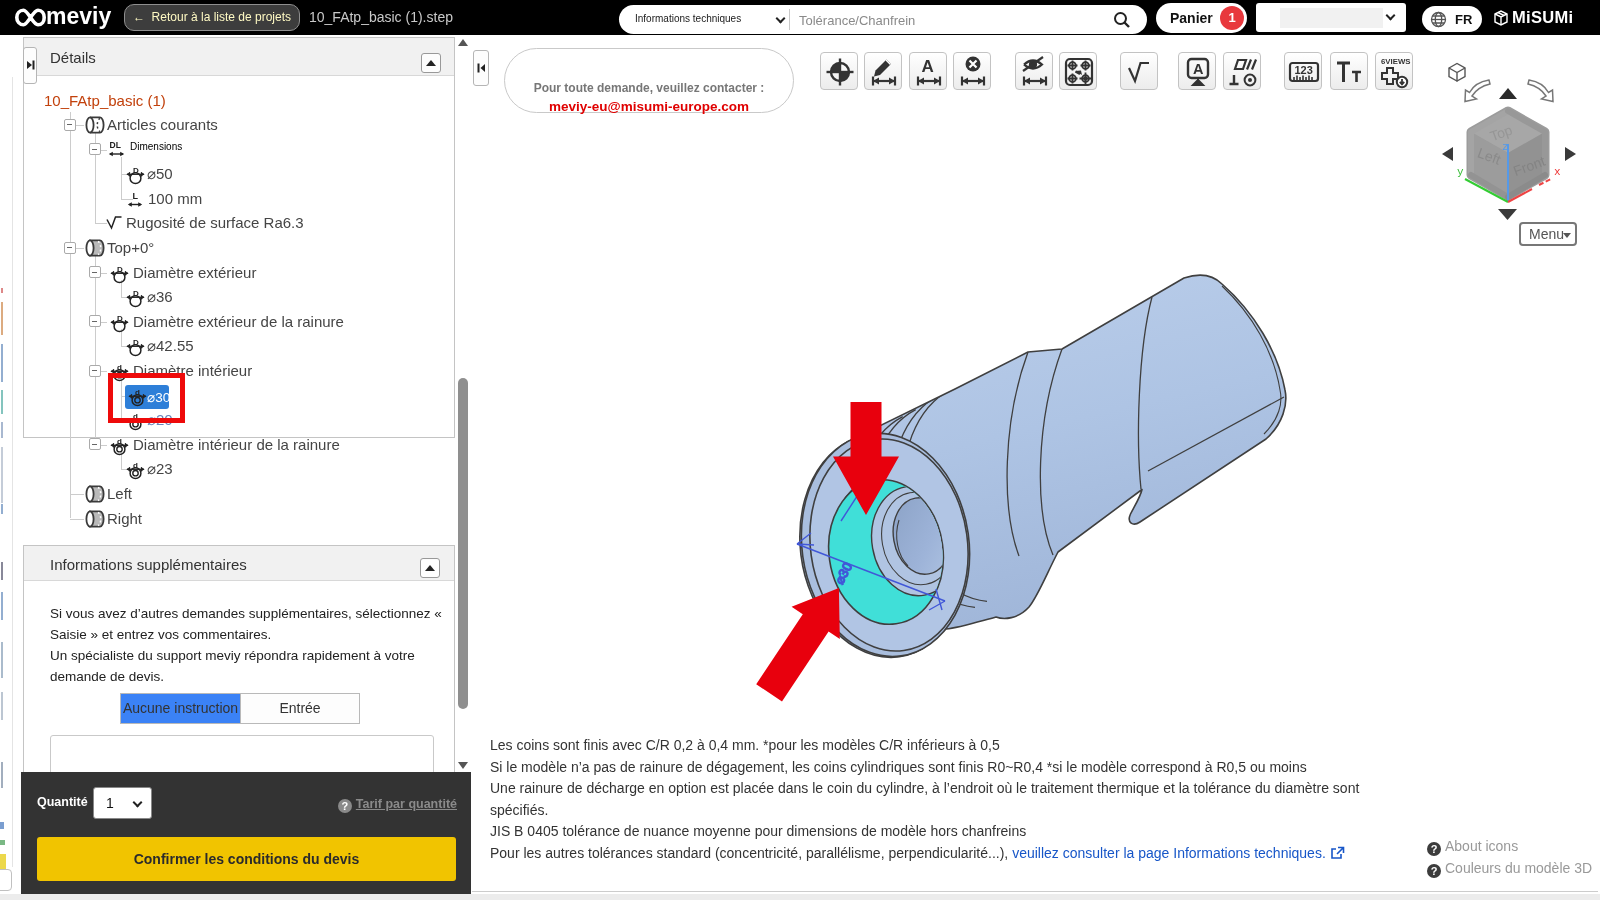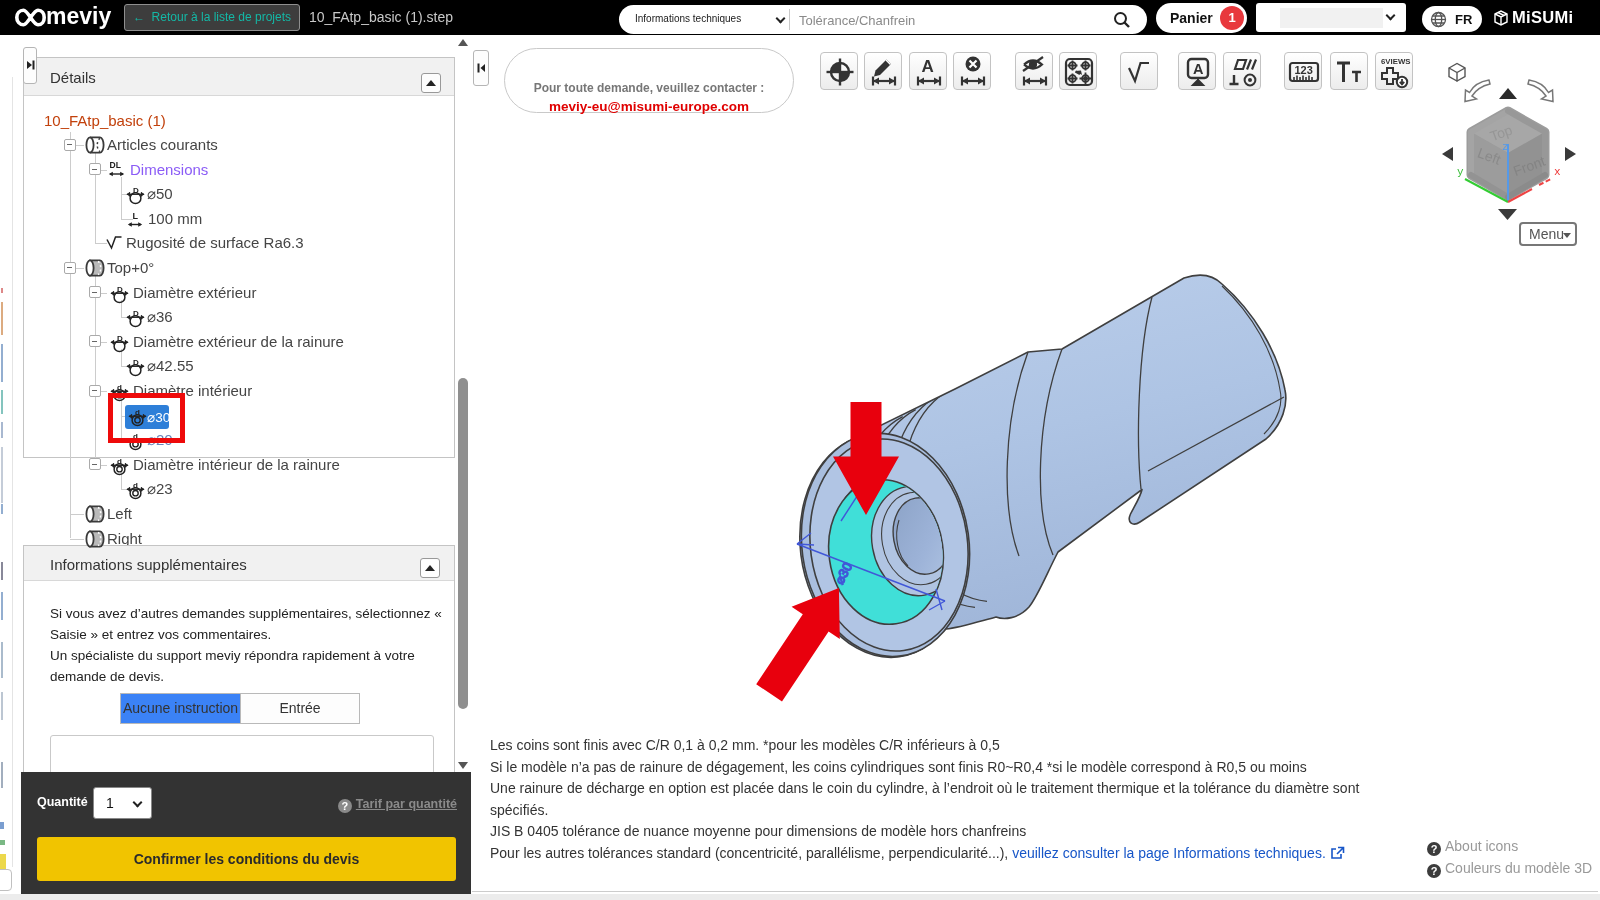--- a/index.html
+++ b/index.html
@@ -1,36 +1,36 @@
 <!DOCTYPE html>
 <html><head><meta charset="utf-8">
 <style>
 * { margin:0; padding:0; box-sizing:border-box; }
 html,body { width:1600px; height:900px; background:#fff; overflow:hidden; }
 body { font-family:"Liberation Sans", sans-serif; }
 #app { position:relative; width:1600px; height:900px; background:#fff; }
 #topbar { position:absolute; left:0; top:0; width:1600px; height:35px; background:#000; }
 #logo { position:absolute; left:46px; top:3px; color:#fff; font-weight:bold; font-size:23px; }
-#btn-retour { position:absolute; left:124px; top:4px; width:176px; height:27px; background:#3d3d3d; border:1px solid #8f8f8f; border-radius:3px; color:#14b8a6; font-size:12px; text-align:center; line-height:25px; white-space:nowrap; }
+#btn-retour { position:absolute; left:124px; top:4px; width:176px; height:27px; background:#3d3d3d; border:1px solid #8f8f8f; border-radius:10px; color:#fef9c3; font-size:12px; text-align:center; line-height:25px; white-space:nowrap; }
 #fname { position:absolute; left:309px; top:9px; color:#c9c9c9; font-size:14px; }
 #searchpill { position:absolute; left:619px; top:5px; width:528px; height:29px; background:#fff; border-radius:15px; }
 #searchpill .seg1 { position:absolute; left:16px; top:8px; font-size:10px; color:#1a1a1a; }
 #searchpill .chev { position:absolute; left:158px; top:10px; width:7px; height:7px; border-right:2px solid #222; border-bottom:2px solid #222; transform:rotate(45deg); }
 #searchpill .div { position:absolute; left:170px; top:4px; width:1px; height:21px; background:#c9c9c9; }
 #searchpill .ph { position:absolute; left:180px; top:8px; font-size:13px; color:#8a8a8a; }
 #panier { position:absolute; left:1156px; top:3px; width:91px; height:30px; background:#fff; border-radius:16px; }
 #panier .t { position:absolute; left:14px; top:7px; font-weight:bold; font-size:14px; color:#111;text-align:center; }
 #panier .b { position:absolute; right:3px; top:3px; width:24px; height:24px; background:#e8383d; border-radius:50%; color:#fff; font-size:13px; font-weight:bold; text-align:center; line-height:24px; }
 #hsel { position:absolute; left:1256px; top:3px; width:150px; height:29px; background:#fff; border-radius:3px; }
 #hsel .inner { position:absolute; left:24px; top:5px; width:103px; height:20px; background:#f1f1f1; }
 #hsel .chev { position:absolute; right:12px; top:9px; width:7px; height:7px; border-right:2px solid #222; border-bottom:2px solid #222; transform:rotate(45deg); }
 #frpill { position:absolute; left:1422px; top:6px; width:60px; height:26px; background:#fff; border-radius:14px; }
 #frpill .t { position:absolute; left:33px; top:6px; font-weight:bold; font-size:13px; color:#111; }
 #misumi { position:absolute; left:1512px; top:8px; color:#fff; font-weight:bold; font-size:16.5px; letter-spacing:0.3px; }
-#details { position:absolute; left:23px; top:37px; width:432px; height:401px; border:1px solid #c4c4c4; background:#fff;margin-top:20px; }
+#details { position:absolute; left:23px; top:37px; width:432px; height:401px; border:1px solid #c4c4c4; background:#fff; }
 #details .hd { position:absolute; left:0; top:0; width:100%; height:38px; background:#f1f1f1; border-bottom:1px solid #d8d8d8; }
 #details .hd .t { position:absolute; left:26px; top:11px; font-size:15px; color:#333; }
 .colbtn { position:absolute; width:20px; height:20px; background:#fdfdfd; border:1px solid #999; border-radius:3px; }
 .colbtn:after { content:""; position:absolute; left:4px; top:6px; border-left:5px solid transparent; border-right:5px solid transparent; border-bottom:6px solid #222; }
 #tabL { position:absolute; left:23px; top:47px; width:14px; height:37px; background:#fdfdfd; border:1px solid #b5b5b5; border-radius:3px; z-index:5; }
 #tabR { position:absolute; left:1px; top:15px; width:16px; height:36px; background:#fdfdfd; border:1px solid #b5b5b5; border-radius:3px; z-index:5; }
 .tabicon { position:absolute; left:2px; top:11px; }
 #infos { position:absolute; left:23px; top:545px; width:432px; height:227px; border:1px solid #c4c4c4; border-bottom:none; background:#fff; }
 #infos .hd { position:absolute; left:0; top:0; width:100%; height:35px; background:#f1f1f1; border-bottom:1px solid #d8d8d8; }
 #infos .hd .t { position:absolute; left:26px; top:10px; font-size:15px; color:#333; }
@@ -142,21 +142,21 @@
           </svg></div>
         <div class="trow" style="left:83.0px;top:40.0px;font-size:15px;color:#454545;">Articles courants</div>
         <div class="ticon" style="left:84.0px;top:64.1px;"><svg width="17" height="19" viewBox="0 0 17 19">
             <text x="1.5" y="8" font-size="8.5" font-weight="bold" fill="#222" font-family="Liberation Sans">DL</text>
             <g stroke="#222" stroke-width="1.4" fill="#222">
               <line x1="2" y1="14" x2="15" y2="14"></line>
               <path d="M0.8,14 l4,-2.3 v4.6 Z" stroke="none"></path>
               <path d="M16.2,14 l-4,-2.3 v4.6 Z" stroke="none"></path>
             </g>
           </svg></div>
-        <div class="trow" style="left:106.0px;top:64.6px;font-size:15px;color:#8b5cf6;">Dimensions</div>
+        <div class="trow" style="left:106.0px;top:64.6px;font-size:10px;color:#000000;">Dimensions</div>
         <div class="ticon" style="left:102.0px;top:89.2px;"><svg width="20" height="20" viewBox="0 0 20 20">
             <text x="7" y="7.5" font-size="8" font-weight="bold" fill="#222" font-family="Liberation Sans">D</text>
             <circle cx="9.5" cy="13.2" r="5.4" fill="none" stroke="#222" stroke-width="1.5"></circle>
             <g stroke="#222" stroke-width="1.3" fill="#222">
               <line x1="1" y1="9.3" x2="18" y2="9.3"></line>
               <line x1="3.5" y1="7.2" x2="3.5" y2="11.4"></line>
               <line x1="15.5" y1="7.2" x2="15.5" y2="11.4"></line>
               <path d="M0.4,9.3 l3.6,-2.1 v4.2 Z" stroke="none"></path>
               <path d="M18.6,9.3 l-3.6,-2.1 v4.2 Z" stroke="none"></path>
             </g>
@@ -591,21 +591,21 @@
  <path d="M797,544 l14,-11 M797,544 l17,1"></path>
  <path d="M936,589 l6,21 M945,601 l-16,9"></path>
  <text x="830" y="583" font-size="13" fill="#4157d8" transform="rotate(-62 838 574)" font-family="Liberation Sans">⌀30</text>
 </g>
 <g fill="#e8000d">
  <path d="M850.5,402 h31 v54.4 h17.5 L866,515.1 L833,456.4 h17.5 Z"></path>
  <path d="M838.9,588 L791.6,606.8 L802.8,614.3 L756.2,684.2 L782,701.4 L828.6,631.5 L839.8,639 Z"></path>
 </g>
 </svg>
       <div id="notes">
-    <div>Les coins sont finis avec C/R 0,1 à 0,2 mm. *pour les modèles C/R inférieurs à 0,5</div>
+    <div>Les coins sont finis avec C/R 0,2 à 0,4 mm. *pour les modèles C/R inférieurs à 0,5</div>
     <div>Si le modèle n’a pas de rainure de dégagement, les coins cylindriques sont finis R0~R0,4 *si le modèle correspond à R0,5 ou moins</div>
     <div>Une rainure de décharge en option est placée dans le coin du cylindre, à l’endroit où le traitement thermique et la tolérance du diamètre sont</div>
     <div>spécifiés.</div>
     <div>JIS B 0405 tolérance de nuance moyenne pour dimensions de modèle hors chanfreins</div>
     <div>Pour les autres tolérances standard (concentricité, parallélisme, perpendicularité...), <a>veuillez consulter la page Informations techniques.</a><svg width="15" height="14" viewBox="0 0 15 14" style="vertical-align:-2px;margin-left:4px;">
             <g stroke="#1756c8" stroke-width="1.6" fill="none">
               <path d="M6,3 H2 V12 H11 V8"></path>
               <path d="M8,1.5 H13.5 V7 M13.5,1.5 L7,8"></path>
             </g>
           </svg></div>

